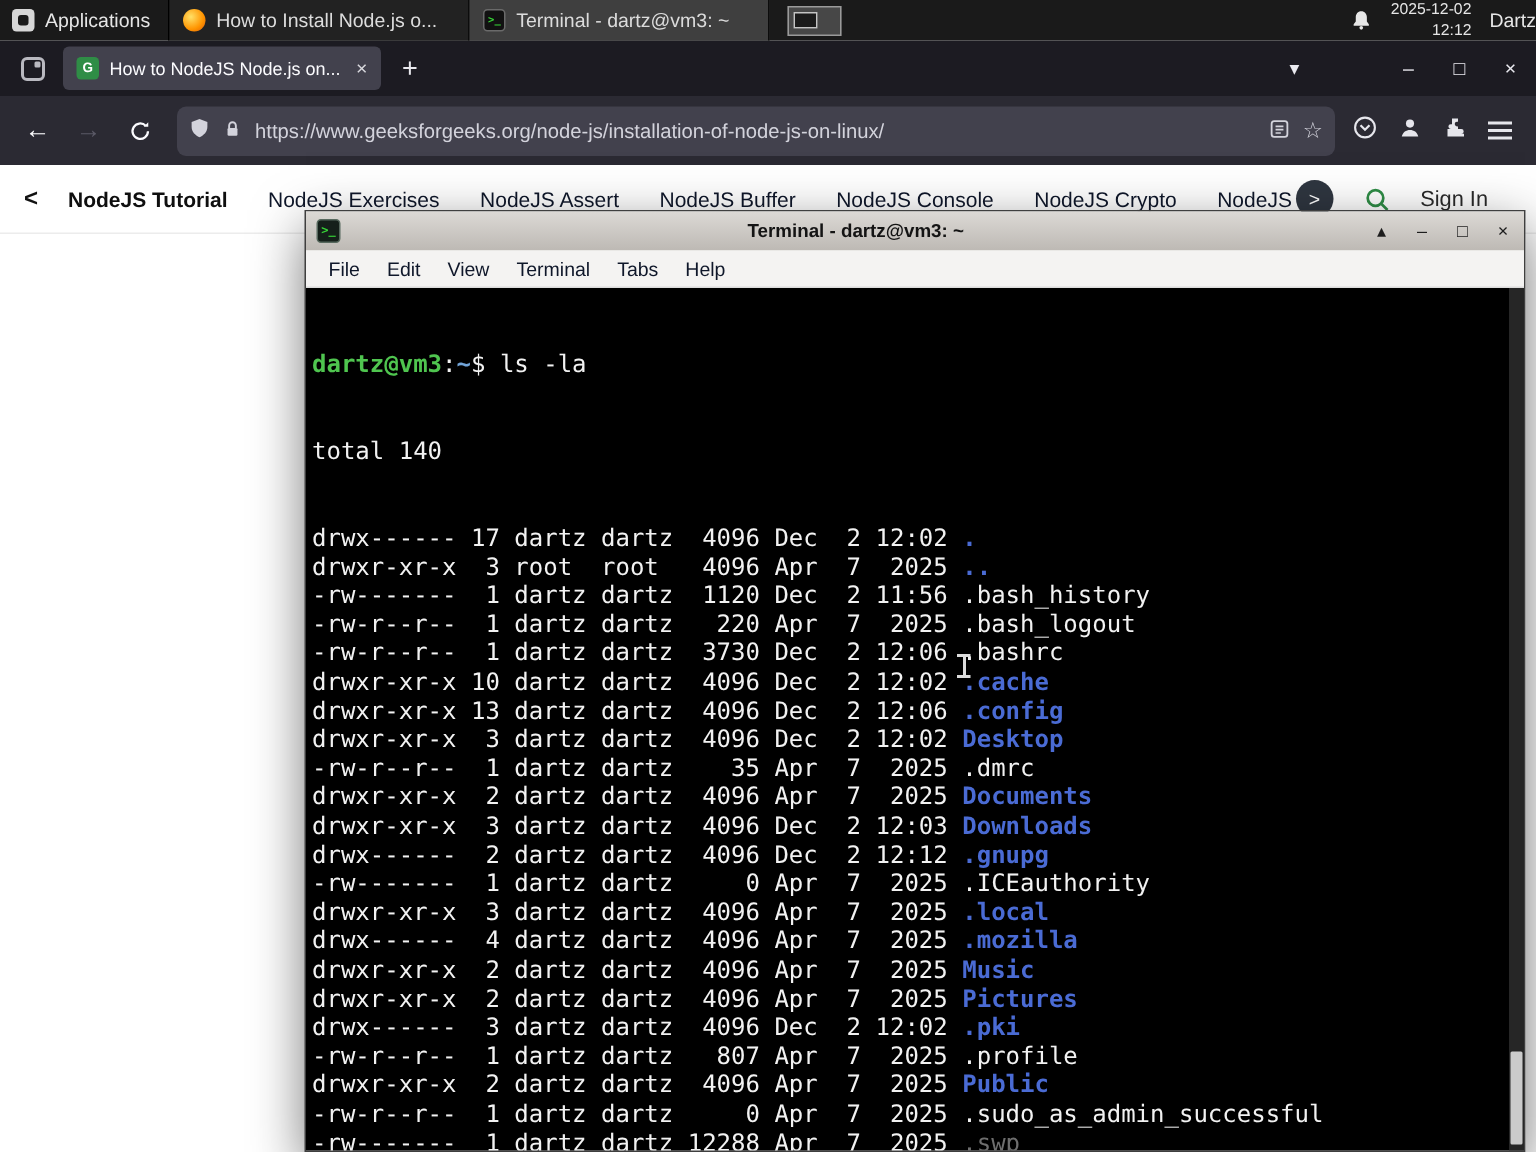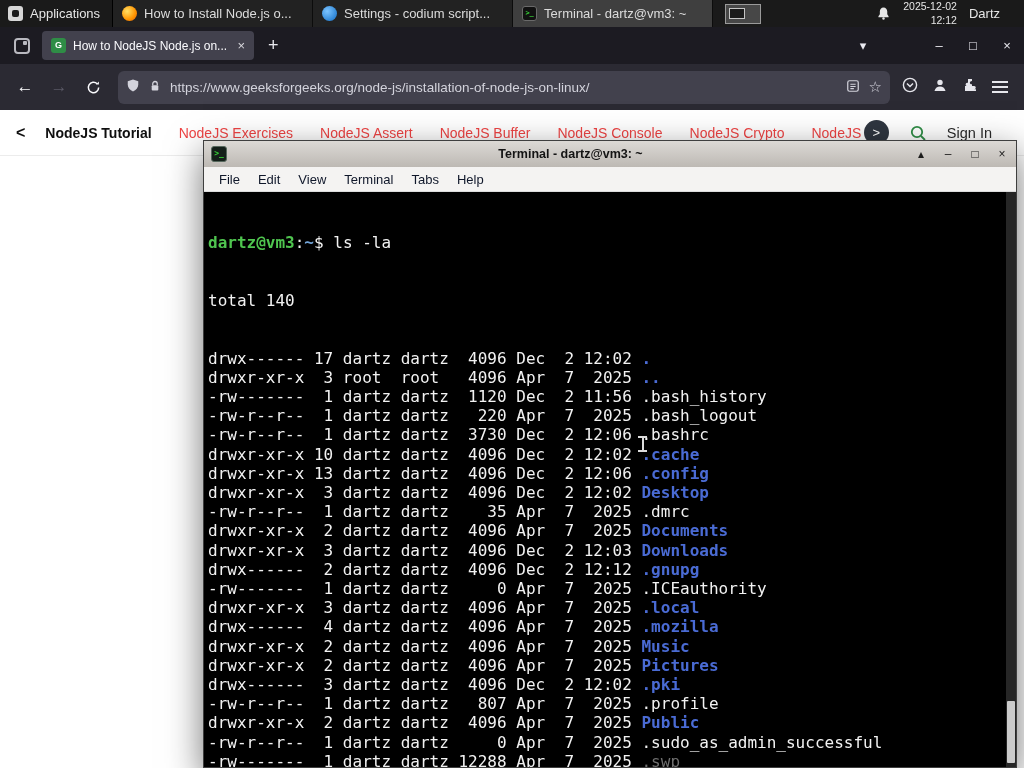--- a/index.html
+++ b/index.html
@@ -17,21 +17,21 @@
   .task-title{white-space:nowrap;overflow:hidden;flex:1}
   .ticon{width:15px;height:15px;border-radius:50%;flex:0 0 auto}
   .icon-firefox{background:radial-gradient(circle at 35% 35%,#ffe066,#ff9400 60%,#d9590b)}
   .icon-vscodium{background:radial-gradient(circle at 35% 35%,#7cc4ff,#2f86d6 70%)}
   .icon-terminal{border-radius:3px;background:#111;border:1px solid #6a6a6a;color:#37d437;font:bold 7px/12px "DejaVu Sans Mono",monospace;text-align:center}
   .pager{width:36px;height:20px;margin-left:12px;border:1px solid #9a9a9a;background:#474747;position:relative}
   .pager-win{position:absolute;left:3px;top:3px;width:16px;height:11px;background:#1b1b1b;border:1px solid #c4c4c4}
   .tb-spacer{flex:1}
   .bell-icon{margin-right:12px;display:flex;align-items:center}
   .clock{text-align:right;font-size:10.5px;line-height:1.25;margin-right:12px}
-  .user-label{font-size:13px;margin-right:24px}
+  .user-label{font-size:13px;margin-right:0}
 
   
   .tabbar{position:absolute;left:0;top:27px;width:100%;height:37px;background:#1c1b22;display:flex;align-items:center;z-index:5}
   .ffview-icon{width:16px;height:16px;margin:0 12px 0 14px;border:2px solid #b9b9c0;border-radius:4px;position:relative;flex:0 0 auto}
   .ffview-icon::after{content:"";position:absolute;right:1px;top:1px;width:4px;height:4px;background:#b9b9c0;border-radius:1px}
   .tab{width:212px;height:29px;background:#42414d;border-radius:4px;display:flex;align-items:center;gap:7px;padding:0 9px;color:#fbfbfe;font-size:12px}
   .favicon{width:15px;height:15px;background:var(--green);border-radius:3px;color:#fff;font-weight:bold;font-size:9px;line-height:15px;text-align:center;flex:0 0 auto}
   .tab-title{flex:1;white-space:nowrap;overflow:hidden}
   .tab-close{font-size:13px;color:#d8d8dd}
   .newtab{color:#e9e9ee;font-size:18px;margin-left:14px}
@@ -47,21 +47,21 @@
   .url-text{flex:1;white-space:nowrap;overflow:hidden;color:#d3d3dc}
   .star{color:#d3d3dc;font-size:15px}
   .nav-right{display:flex;align-items:center;gap:14px;margin:0 8px 0 4px}
   .hamburger{width:16px;height:12px;border-top:2px solid #e6e6ec;border-bottom:2px solid #e6e6ec;position:relative}
   .hamburger::after{content:"";position:absolute;left:0;right:0;top:3px;height:2px;background:#e6e6ec}
 
   
   .siteheader{position:absolute;left:0;top:110px;width:100%;height:46px;background:#fff;border-bottom:1px solid #ececec;display:flex;align-items:center;gap:20px;padding:0 16px;z-index:2;color:#2a2a2a}
   .chev-left{font-weight:bold;font-size:16px;color:#111}
   .site-links{display:flex;gap:27px;overflow:hidden;flex:1;white-space:nowrap;font-size:14px;align-items:center}
-  .site-link{color:#ef4444;text-decoration:none}
+  .site-link{color:#0f172a;text-decoration:none}
   .site-link.primary{font-weight:bold;color:#0f0f0f}
   .chev-circle{width:25px;height:25px;border-radius:50%;background:#2f3640;color:#fff;display:flex;align-items:center;justify-content:center;font-size:13px;margin-left:-36px;flex:0 0 auto}
   .search-btn{display:flex;align-items:center}
   .signin{font-size:14.5px;color:#2a2a2a;margin-right:16px}
   .page-bg{position:absolute;left:0;top:156px;width:100%;bottom:0;background:#ffffff;z-index:1}
 
   
   .terminal{position:absolute;left:203px;top:140px;width:814px;height:628px;z-index:50;display:flex;flex-direction:column;border:1px solid #3f3f3f;box-shadow:0 12px 34px rgba(0,0,0,.55)}
   .t-titlebar{height:26px;background:linear-gradient(#dcd9d5,#bdb9b4);display:flex;align-items:center;padding:0 7px;gap:7px;flex:0 0 auto}
   .t-win-icon{width:16px;height:16px;border-radius:3px;background:#15201a;border:1px solid #57695e;color:#37d437;font:bold 8px/14px "DejaVu Sans Mono",monospace;text-align:center}
@@ -95,24 +95,20 @@
   <div class="topbar">
     <div class="apps-btn">
       <span class="apps-icon"></span>
       <span>Applications</span>
     </div>
     <div class="taskbar" id="taskbar-windows">
         <div class="task-btn">
           <span class="ticon icon-firefox"></span>
           <span class="task-title">How to Install Node.js o...</span>
         </div>
-        <div class="task-btn">
-          <span class="ticon icon-vscodium"></span>
-          <span class="task-title">Settings - codium script...</span>
-        </div>
         <div class="task-btn active">
           <span class="ticon icon-terminal">&gt;_</span>
           <span class="task-title">Terminal - dartz@vm3: ~</span>
         </div>
       </div>
     <div class="pager">
       <span class="pager-win"></span>
     </div>
     <div class="tb-spacer"></div>
     <span class="bell-icon">

